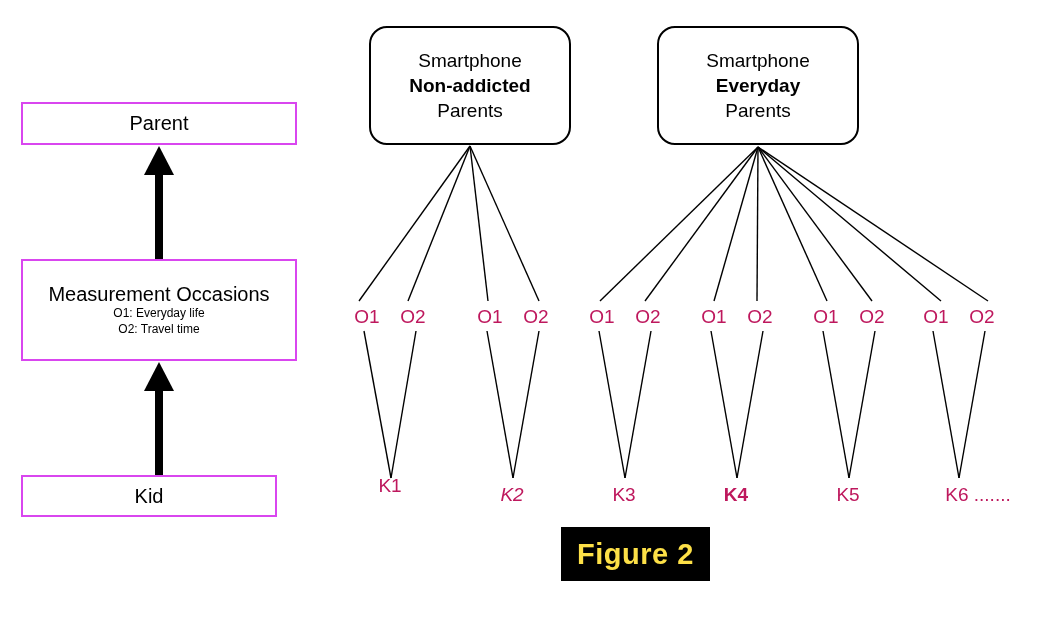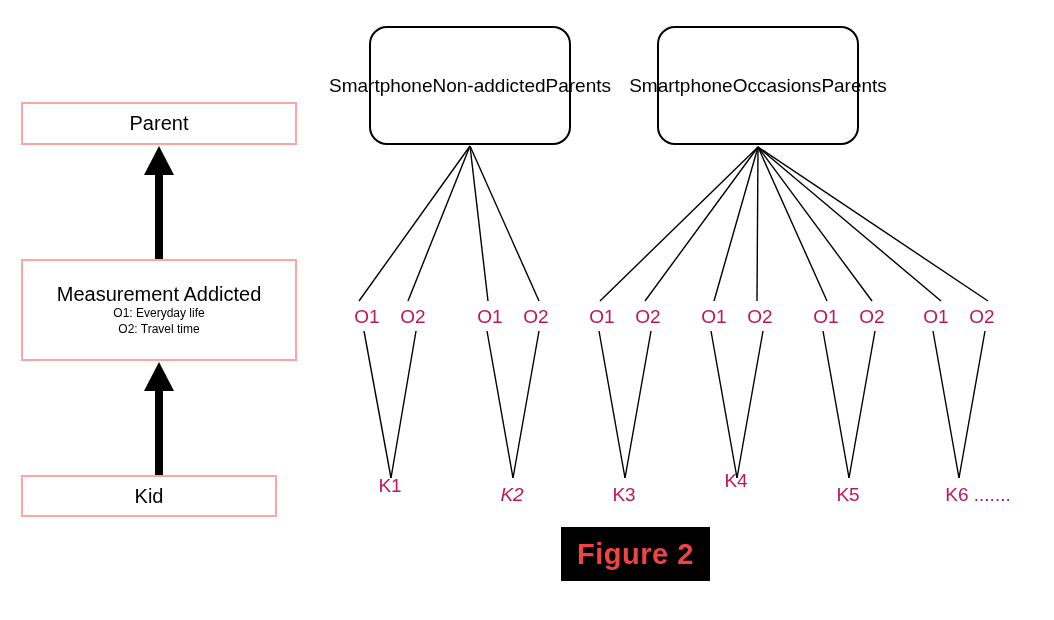--- a/index.html
+++ b/index.html
@@ -17,21 +17,21 @@
     width: 1054px;
     height: 620px;
     background: #ffffff;
     overflow: hidden;
   }
 
   
   .legend-box {
     position: absolute;
     box-sizing: border-box;
-    border: 2px solid #fca5a5;
+    border: 2px solid #d946ef;
     background: #ffffff;
     display: flex;
     flex-direction: column;
     align-items: center;
     justify-content: center;
     text-align: center;
   }
   .legend-title {
     font-size: 20px;
     line-height: 1.15;
@@ -49,31 +49,31 @@
   #box-kid     { left: 21px; top: 475px; width: 256px; height: 42px; }
 
   
   .group-box {
     position: absolute;
     box-sizing: border-box;
     border: 2px solid #000000;
     border-radius: 18px;
     background: #ffffff;
     display: flex;
-    flex-direction: row;
+    flex-direction: column;
     align-items: center;
     justify-content: center;
     text-align: center;
   }
   .group-line {
     font-size: 19px;
     line-height: 1.32;
     white-space: nowrap;
   }
-  .group-line.strong { font-weight: normal; }
+  .group-line.strong { font-weight: bold; }
   #group-nonaddicted { left: 369px; top: 26px; width: 202px; height: 119px; }
   #group-addicted    { left: 657px; top: 26px; width: 202px; height: 119px; }
 
   
   .node-label {
     position: absolute;
     font-size: 19px;
     line-height: 1;
     white-space: nowrap;
     transform: translate(-50%, -50%);
@@ -91,40 +91,40 @@
   }
 
   
   #figure-caption {
     position: absolute;
     left: 561px;
     top: 527px;
     width: 149px;
     height: 54px;
     background: #000000;
-    color: #ef4444;
+    color: #fde047;
     display: flex;
     align-items: center;
     justify-content: center;
     font-size: 29px;
     font-weight: bold;
     letter-spacing: 0.5px;
   }
 </style>
 </head>
 <body>
 
 <div id="figure-root">
 
   <div class="legend-box" id="box-parent">
     <div class="legend-title">Parent</div>
   </div>
 
   <div class="legend-box" id="box-measure">
-    <div class="legend-title">Measurement Addicted</div>
+    <div class="legend-title">Measurement Occasions</div>
     <div class="legend-sub">O1: Everyday life</div>
     <div class="legend-sub">O2: Travel time</div>
   </div>
 
   <div class="legend-box" id="box-kid">
     <div class="legend-title">Kid</div>
   </div>
 
   <svg id="edge-layer" viewBox="0 0 1054 620" xmlns="http://www.w3.org/2000/svg">
 
@@ -178,21 +178,21 @@
   </svg>
 
   <div class="group-box" id="group-nonaddicted">
     <div class="group-line">Smartphone</div>
     <div class="group-line strong">Non-addicted</div>
     <div class="group-line">Parents</div>
   </div>
 
   <div class="group-box" id="group-addicted">
     <div class="group-line">Smartphone</div>
-    <div class="group-line strong">Occasions</div>
+    <div class="group-line strong">Everyday</div>
     <div class="group-line">Parents</div>
   </div>
 
   <div id="occasion-label-layer">
       <div class="node-label" style="left: 367px; top: 316px;">O1</div>
       <div class="node-label" style="left: 413px; top: 316px;">O2</div>
       <div class="node-label" style="left: 490px; top: 316px;">O1</div>
       <div class="node-label" style="left: 536px; top: 316px;">O2</div>
       <div class="node-label" style="left: 602px; top: 316px;">O1</div>
       <div class="node-label" style="left: 648px; top: 316px;">O2</div>
@@ -200,20 +200,20 @@
       <div class="node-label" style="left: 760px; top: 316px;">O2</div>
       <div class="node-label" style="left: 826px; top: 316px;">O1</div>
       <div class="node-label" style="left: 872px; top: 316px;">O2</div>
       <div class="node-label" style="left: 936px; top: 316px;">O1</div>
       <div class="node-label" style="left: 982px; top: 316px;">O2</div>
     </div>
   <div id="kid-label-layer">
       <div class="node-label" style="left: 390px; top: 485px;">K1</div>
       <div class="node-label" style="left: 512px; top: 494px; font-style: italic;">K2</div>
       <div class="node-label" style="left: 624px; top: 494px;">K3</div>
-      <div class="node-label" style="left: 736px; top: 480px;">K4</div>
+      <div class="node-label" style="left: 736px; top: 494px; font-weight: bold;">K4</div>
       <div class="node-label" style="left: 848px; top: 494px;">K5</div>
       <div class="node-label" style="left: 978px; top: 494px;">K6 .......</div>
     </div>
 
   <div id="figure-caption">Figure 2</div>
 
 </div>
 
 </body></html>

